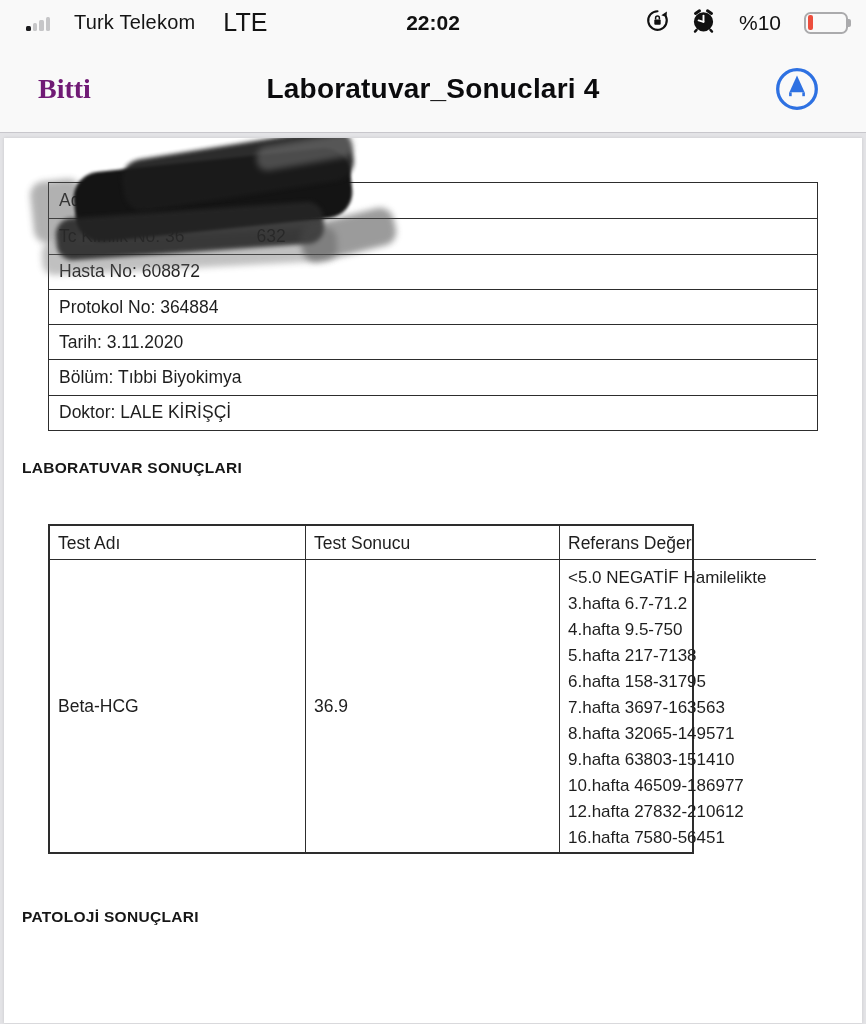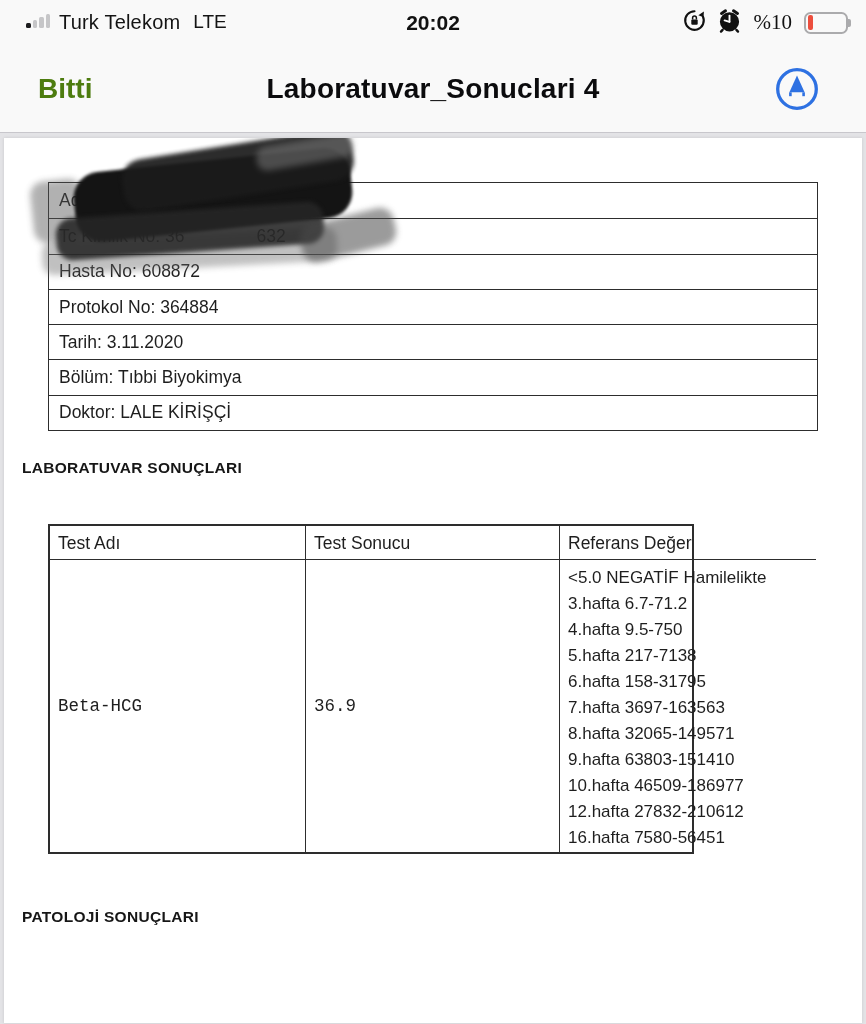--- a/index.html
+++ b/index.html
@@ -3,37 +3,37 @@
 <meta charset="utf-8">
 <style>
   * { margin:0; padding:0; box-sizing:border-box; }
   html,body { width:866px; height:1024px; overflow:hidden; }
   body { font-family:"Liberation Sans","DejaVu Sans",sans-serif; background:#e3e3e6; }
 
   
   .chrome { width:866px; height:133px; background:#f9f9f9; border-bottom:1px solid #c8c7cc; position:relative; }
 
   .status-bar { height:45px; display:flex; align-items:center; position:relative; padding:0 15px 0 26px; }
-  .sb-left { display:flex; gap:9px; }
+  .sb-left { display:flex; align-items:center; gap:24px; }
   .signal { display:flex; align-items:flex-end; gap:2px; height:15px; margin-top:2px; }
   .signal i { display:block; width:4.5px; border-radius:1.5px; background:#c6c6c8; }
   .signal i.on { background:#1c1c1e; }
   .s1{height:5px;} .s2{height:8px;} .s3{height:11px;} .s4{height:14px;}
   .carrier { font-size:20px; font-weight:500; color:#141414; letter-spacing:.2px; }
-  .lte { font-size:19px; font-weight:400; color:#141414; margin-left:4px; }
+  .lte { font-size:25px; font-weight:400; color:#141414; margin-left:4px; }
   .sb-time { position:absolute; left:0; right:0; text-align:center; font-size:21px; font-weight:600; color:#111; }
-  .sb-right { margin-left:auto; display:flex; align-items:center; gap:9px; z-index:2;font-family:Liberation Serif, serif; }
+  .sb-right { margin-left:auto; display:flex; align-items:center; gap:20px; z-index:2; }
   .pct { font-size:21px; font-weight:500; color:#111; margin-left:2px; }
   .battery { position:relative; width:47px; height:22px; margin-left:3px; }
   .battery .shell { position:absolute; left:0; top:0; width:44px; height:22px; border:2px solid #ababad; border-radius:6.5px; }
   .battery .lvl { position:absolute; left:3.5px; top:3.5px; width:5px; height:15px; border-radius:2px; background:#ec4e3d; }
   .battery .nub { position:absolute; right:0; top:7px; width:3px; height:8px; background:#ababad; border-radius:0 2px 2px 0; }
 
   .nav-bar { height:87px; display:flex; align-items:center; position:relative; padding:0 46px 0 38px; }
-  .done-btn { font-family:Liberation Sans, sans-serif; background:none; border:none; font-size:28px; font-weight:600; color:#4d7c0f; cursor:pointer; z-index:2; padding:0; }
+  .done-btn { font-family:Liberation Serif, serif; background:none; border:none; font-size:28px; font-weight:600; color:#701a75; cursor:pointer; z-index:2; padding:0; }
   .nav-title { position:absolute; left:0; right:0; text-align:center; font-size:28px; font-weight:700; color:#0b0b0d; letter-spacing:.2px; }
   .markup-btn { margin-left:auto; background:none; border:none; cursor:pointer; padding:0; z-index:2; width:46px; height:46px; }
 
   
   .viewer { width:866px; height:890px; background:#e3e3e6; padding:5px 4px 0 4px; }
   .page { position:relative; width:858px; height:885px; background:#ffffff; box-shadow:0 0 3px rgba(0,0,0,.12); overflow:hidden; }
 
   
   .info-table { position:relative; margin:44px 0 0 44px; width:770px; border:1.5px solid #2d2d2d; }
   .info-row { height:35.3px; border-top:1.5px solid #2d2d2d; display:flex; align-items:center; padding-left:10px;
@@ -57,41 +57,41 @@
   .lab-heading { margin-top:28px; }
   .rad-heading { margin-top:32px; }
   .pat-heading { margin-top:54px; }
 
   
   .results-table { margin:47px 0 0 44px; width:646px; border:2px solid #2d2d2d; display:grid;
                    grid-template-columns:255px 254px 257px; }
   .rt-cell { border-left:1.5px solid #2d2d2d; font-size:17.5px; color:#1e1e1e; }
   .rt-cell.first { border-left:none; }
   .rt-head { height:34px; display:flex; align-items:flex-end; padding:0 0 5px 8px; border-bottom:1.5px solid #2d2d2d; }
-  .rt-body { height:292px; display:flex; align-items:center; padding-left:8px;font-family:Liberation Mono, monospace; }
+  .rt-body { height:292px; display:flex; align-items:center; padding-left:8px; }
   .rt-ref { height:292px; padding:5px 0 8px 8px; }
   .ref-line { font-size:17px; line-height:26px; color:#1e1e1e; white-space:nowrap; }
 </style>
 </head>
 <body>
 
 <div class="chrome">
 
   <div class="status-bar">
     <div class="sb-left">
       <span class="signal">
         <i class="s1 on"></i>
           <i class="s2"></i>
           <i class="s3"></i>
           <i class="s4"></i>
       </span>
       <span class="carrier">Turk Telekom</span>
       <span class="lte">LTE</span>
     </div>
-    <div class="sb-time">20:02</div>
+    <div class="sb-time">22:02</div>
     <div class="sb-right">
       <span>
         <svg width="25" height="25" viewBox="0 0 25 25">
           <path d="M12.5 3.2 A9.3 9.3 0 1 0 20.9 8.5" fill="none" stroke="#111" stroke-width="2.1" stroke-linecap="round"></path>
           <path d="M21.9 3.6 L21.6 9.3 L16.3 7.2 Z" fill="#111"></path>
           <rect x="9.3" y="11.6" width="6.4" height="5.1" rx="1" fill="#111"></rect>
           <path d="M10.6 11.6 V10 a1.9 1.9 0 0 1 3.8 0 v1.6" fill="none" stroke="#111" stroke-width="1.5"></path>
         </svg>
       </span>
       <span>

